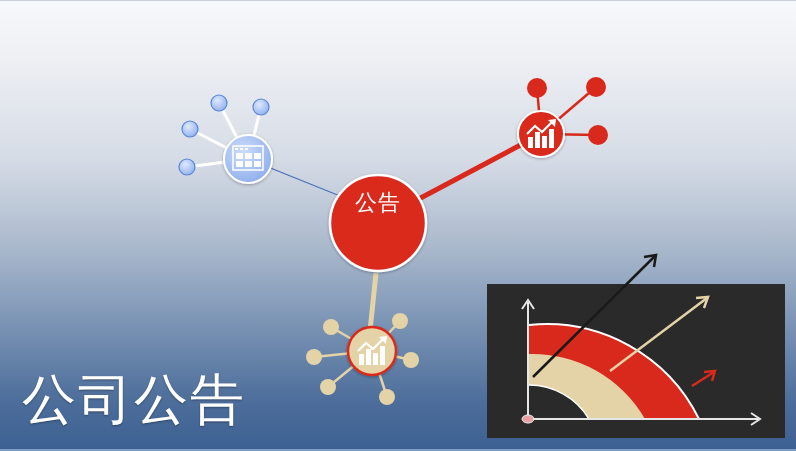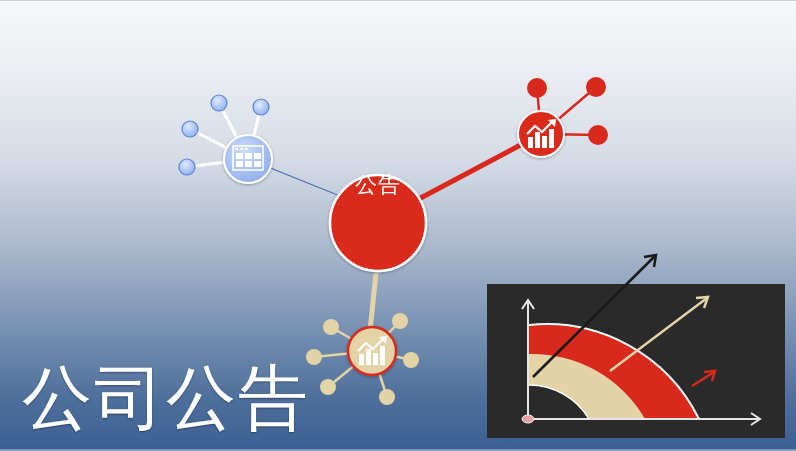--- a/index.html
+++ b/index.html
@@ -12,28 +12,28 @@
       background: linear-gradient(to bottom,
         #f7f8fb 0%, #eef0f4 12%, #d6dce6 35%, #a9b8cc 55%, #7a93b4 72%, #4f6f9c 88%, #3b6092 100%);
       border-top: 1px solid #c9d0d9;
       box-sizing: border-box;
     }
     .bottom-line {
       position: absolute; left: 0; bottom: 0; width: 796px; height: 2px; background: #7f9dc2;
     }
     svg.diagram { position: absolute; left: 0; top: 0; }
     .center-label {
-      position: absolute; left: 330px; top: 168px; width: 96px;
+      position: absolute; left: 330px; top: 186px; width: 96px;
       text-align: center; color: #ffffff;
       font-family: "DejaVu Serif", serif; font-size: 22px; line-height: 32px;
       letter-spacing: 1px;
     }
     .title {
       position: absolute; left: 22px; top: 366px;
-      color: #ffffff; font-family: Liberation Serif, serif; font-size: 70px;
+      color: #ffffff; font-family: Liberation Sans, sans-serif; font-size: 54px;
       letter-spacing: 2px; line-height: 64px;
       text-shadow: 0 1px 2px rgba(0,0,0,0.35);
     }
     .chart-panel {
       position: absolute; left: 487px; top: 283px; width: 298px; height: 154px;
       background: #2a2a2a;
     }
   </style>
 </head>
 <body>

